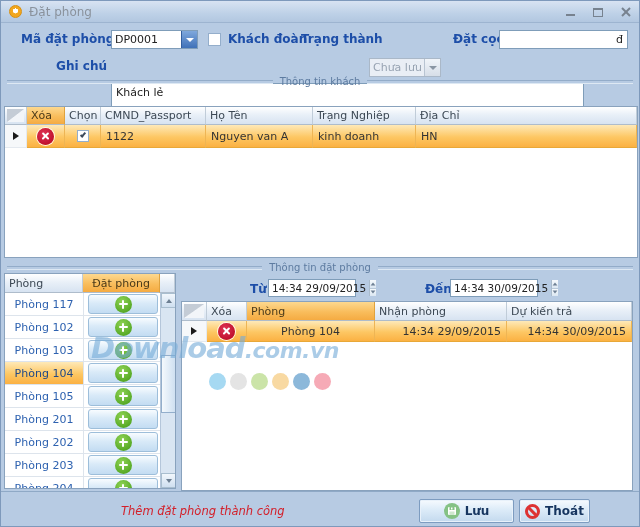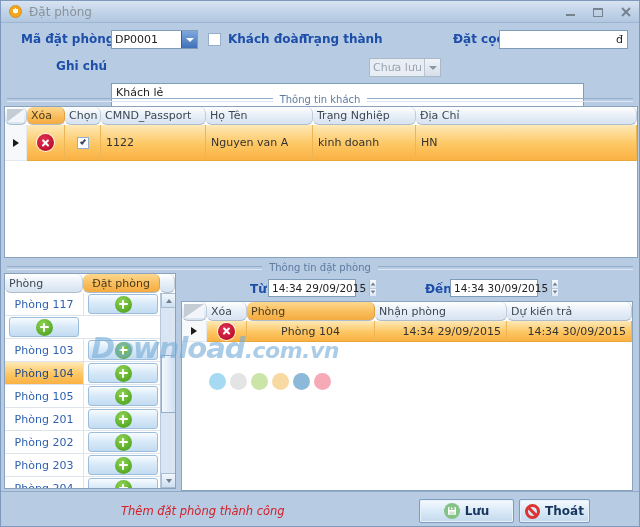--- a/index.html
+++ b/index.html
@@ -51,21 +51,21 @@
   .sep { position:absolute; left:6px; right:6px; display:flex; align-items:center; gap:7px;
          color:#5d7ba0; font-size:10px; }
   .sep::before,.sep::after { content:""; flex:1; height:2px;
          border-top:1px solid #93acc9; border-bottom:1px solid #dde8f3; }
 
   
   .grid { position:absolute; background:#fff; border:1px solid #89a2bd; overflow:hidden; }
   .g-head { display:flex; height:18px; }
   .g-head .hcell { background:linear-gradient(#ffffff,#e9f0f8 45%,#d7e3f1);
                    border-right:1px solid #c0ccd8; border-bottom:1px solid #aebccb;
-                   color:#3c4854; display:flex; align-items:center; padding:0 4px; overflow:hidden; white-space:nowrap;border-radius:6px; }
+                   color:#3c4854; display:flex; align-items:center; padding:0 4px; overflow:hidden; white-space:nowrap; }
   .g-head .hcell.orange { background:linear-gradient(#fdd88f,#f9bd5c 55%,#f5ab42);
                           border-right:1px solid #dfa23e; color:#4a3a1a; }
   .corner { position:relative; background:#f2f5f9; }
   .corner::before { content:""; position:absolute; inset:2px;
                     background:linear-gradient(to bottom right,#c4ccd6 48%,#f2f5f9 52%); }
   .g-row { display:flex; }
   .g-row .cell { border-right:1px solid #e4e9ef; border-bottom:1px solid #e4e9ef;
                  display:flex; align-items:center; padding:0 5px; color:#333; overflow:hidden; white-space:nowrap; }
   .g-row.selected .cell.hl { background:linear-gradient(#fee9b8,#fdc763 55%,#fbb143);
                              border-right-color:#eeb554; border-bottom-color:#e8a838; }
@@ -196,35 +196,35 @@
       </span>
   </div>
   <div class="lbl" style="left:452px; top:31px;">Đặt cọc</div>
   <div class="field deposit-field" style="left:498px; top:29px; width:129px;">
     <span>đ</span>
   </div>
 
   <div class="lbl" style="left:20px; top:58px; width:86px; text-align:right;">Ghi chú</div>
   <div class="note-area" style="left:110px; top:55px; width:473px; height:33px;">Khách lẻ</div>
 
-  <div class="sep" style="top:93px;">
+  <div class="sep" style="top:75px;">
     <span>Thông tin khách</span>
   </div>
 
   <div class="grid" style="left:3px; top:105px; width:634px; height:152px;">
     <div class="g-head">
       <div class="hcell corner gt-sel"></div>
       <div class="hcell orange gt-del">Xóa</div>
       <div class="hcell gt-chk">Chọn</div>
       <div class="hcell gt-cmnd">CMND_Passport</div>
       <div class="hcell gt-name">Họ Tên</div>
       <div class="hcell gt-job">Trạng Nghiệp</div>
       <div class="hcell gt-addr">Địa Chỉ</div>
     </div>
-    <div class="g-row selected" style="height:36px;">
+    <div class="g-row selected" style="height:23px;">
       <div class="cell sel-cell gt-sel">
           <span class="row-marker"></span>
         </div>
       <div class="cell hl gt-del center-al">
           <span class="del-icon"></span>
         </div>
       <div class="cell hl gt-chk center-al">
         <span class="checkbox small checked">
             <span class="checkmark"></span>
           </span>
@@ -250,20 +250,21 @@
   <div class="room-row">
     <div class="room-name">Phòng 117</div>
     <div class="room-add">
       <button class="add-btn">
               <span class="plus-circle"></span>
             </button>
     </div>
   </div>
 
   <div class="room-row">
+    <div class="room-name">Phòng 102</div>
     <div class="room-add">
       <button class="add-btn">
               <span class="plus-circle"></span>
             </button>
     </div>
   </div>
 
   <div class="room-row">
     <div class="room-name">Phòng 103</div>
     <div class="room-add">

